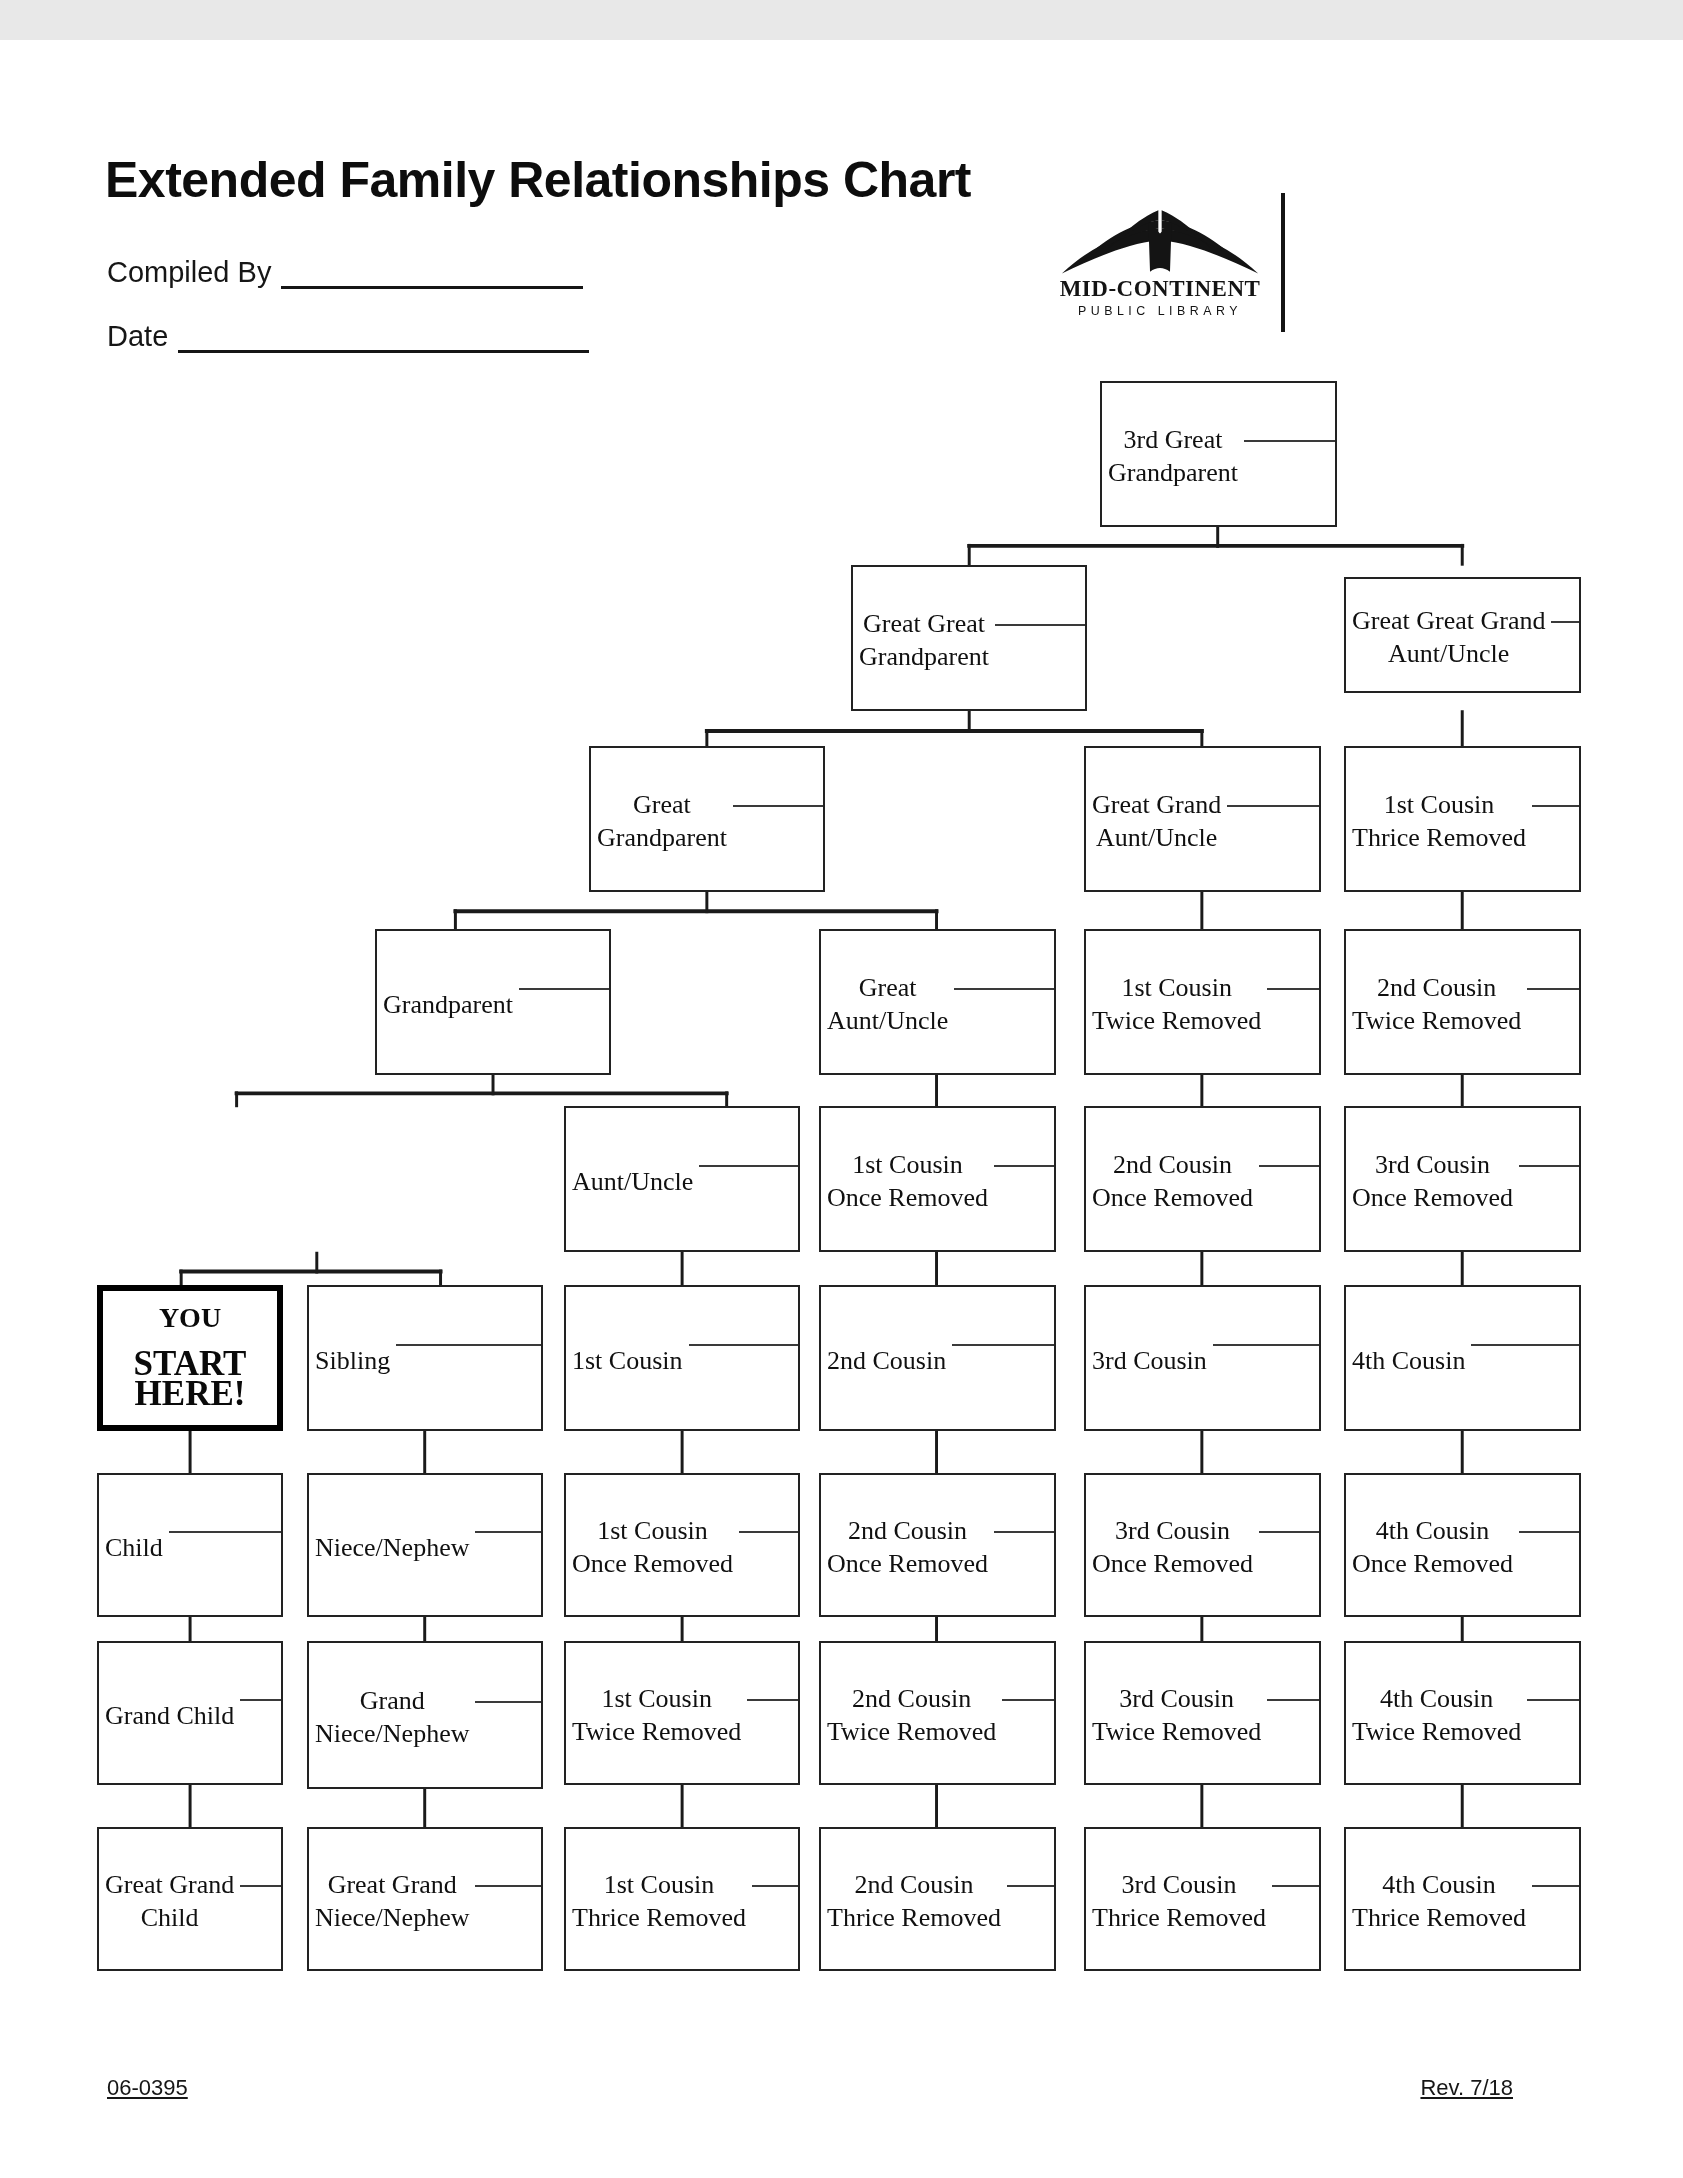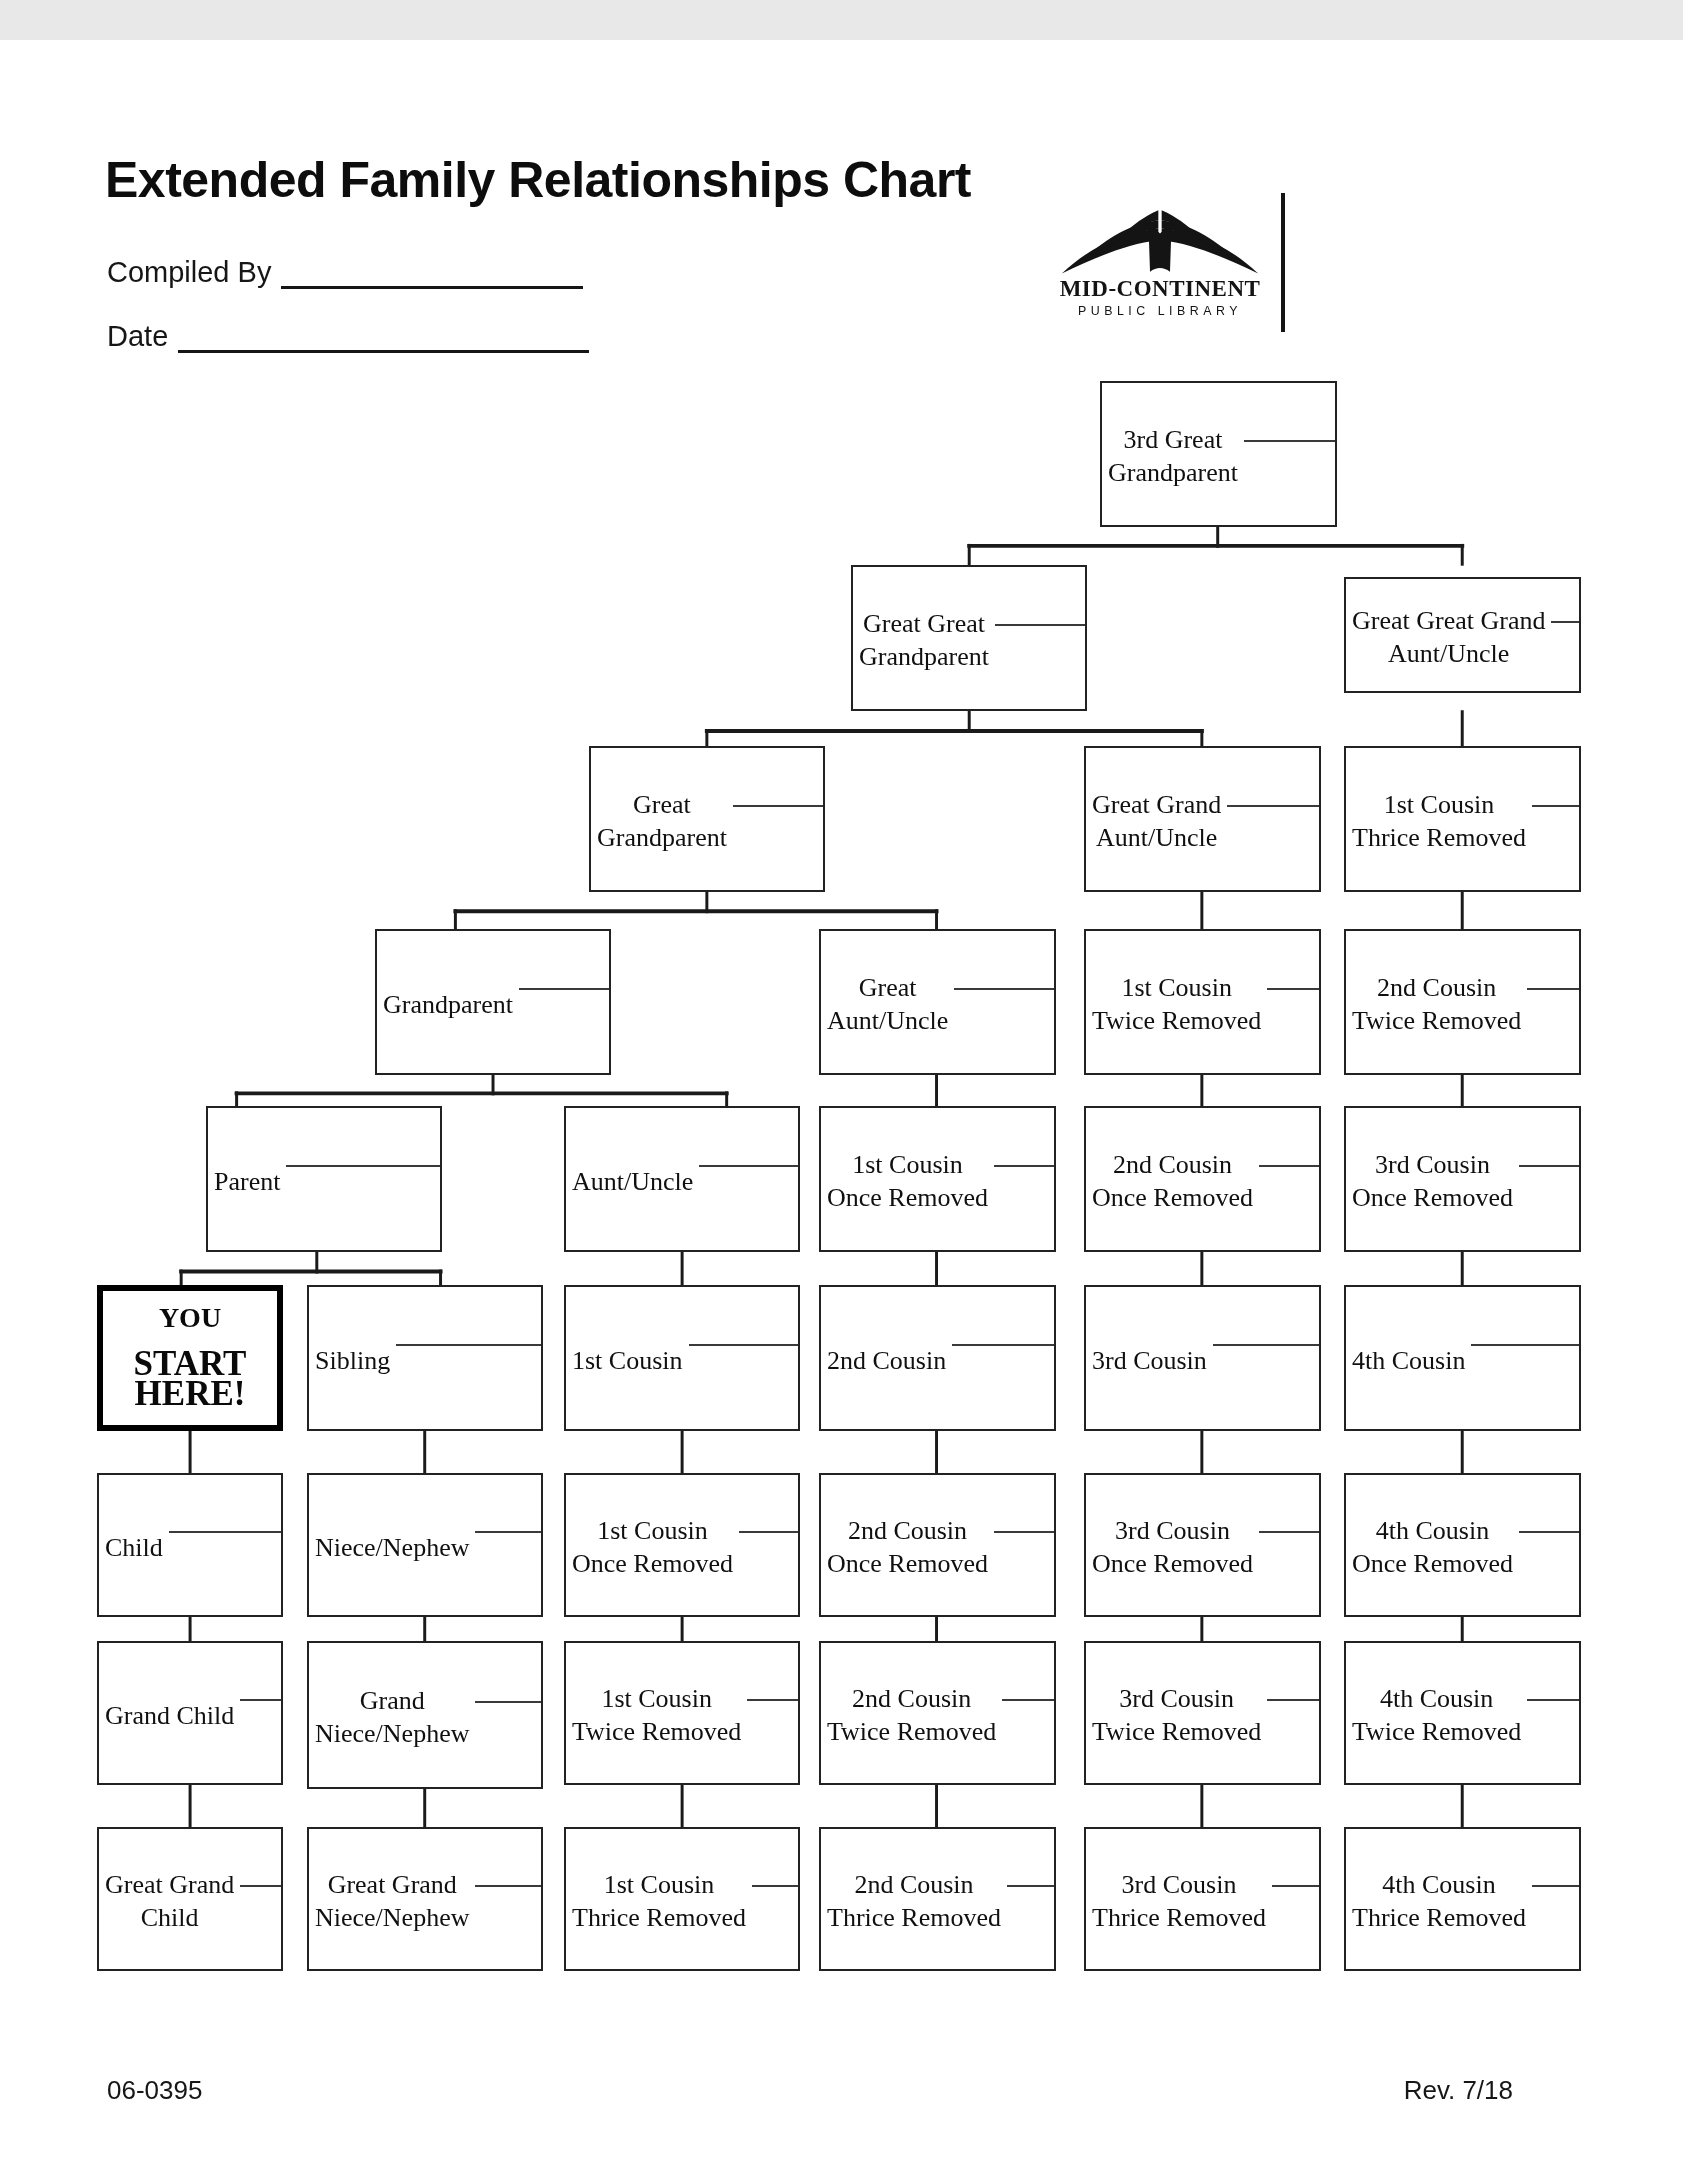--- a/index.html
+++ b/index.html
@@ -51,21 +51,21 @@
   .node .blank{width:80%;border-bottom:2px solid #3a3a3a;margin-bottom:26px;}
   #start-box{
     position:absolute;left:97px;top:1245px;width:186px;height:146px;box-sizing:border-box;
     background:#fff;border:6px solid #000;display:flex;flex-direction:column;align-items:center;
     font-family:"Liberation Serif",serif;font-weight:bold;color:#0a0a0a;text-align:center;
   }
   #start-box .you{font-size:28px;margin-top:12px;line-height:30px;text-align:right;}
   #start-box .start-line{font-size:35px;line-height:30px;}
   #start-box .gap{height:16px;}
   
-  .footer-text{position:absolute;font-size:26px;color:#161616;}
+  .footer-text{position:absolute;font-size:22px;color:#161616;text-decoration:underline;}
   #footer-left{left:107px;top:2035px;}
   #footer-right{right:170px;top:2035px;}
 </style>
 </head>
 <body>
 
 <div id="page">
 
   <div id="title">Extended Family Relationships Chart</div>
 
@@ -227,27 +227,20 @@
       <div class="blank"></div>
     </div>
     <div class="node" style="left:1344px;top:889px;width:237px;height:146px">
       <div class="label">
           <span>2nd Cousin</span>
           <span>Twice Removed</span>
         </div>
       <div class="blank"></div>
     </div>
 
-    <div class="node" style="left:206px;top:1066px;width:236px;height:146px">
-      <div class="label">
-          <span>Parent</span>
-          <span></span>
-        </div>
-      <div class="blank"></div>
-    </div>
     <div class="node" style="left:564px;top:1066px;width:236px;height:146px">
       <div class="label">
           <span>Aunt/Uncle</span>
           <span></span>
         </div>
       <div class="blank"></div>
     </div>
     <div class="node" style="left:819px;top:1066px;width:237px;height:146px">
       <div class="label">
           <span>1st Cousin</span>

